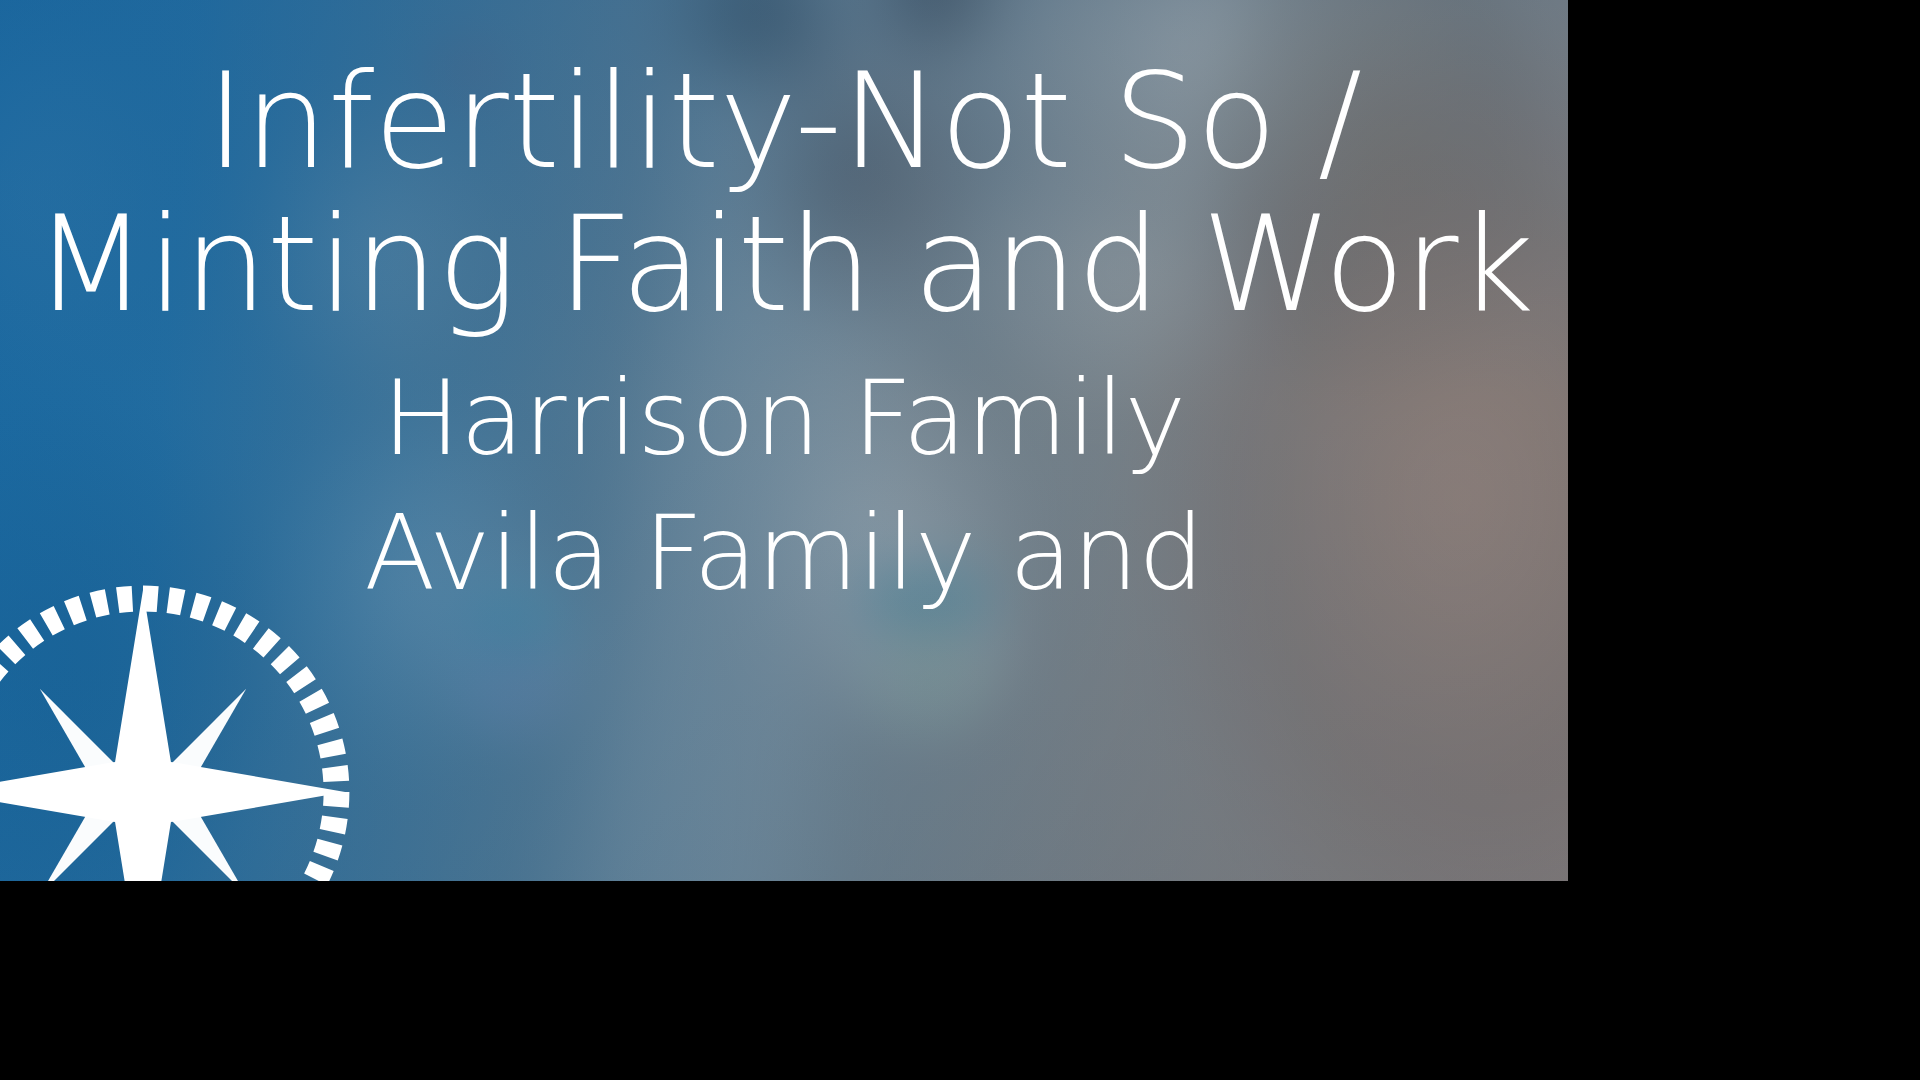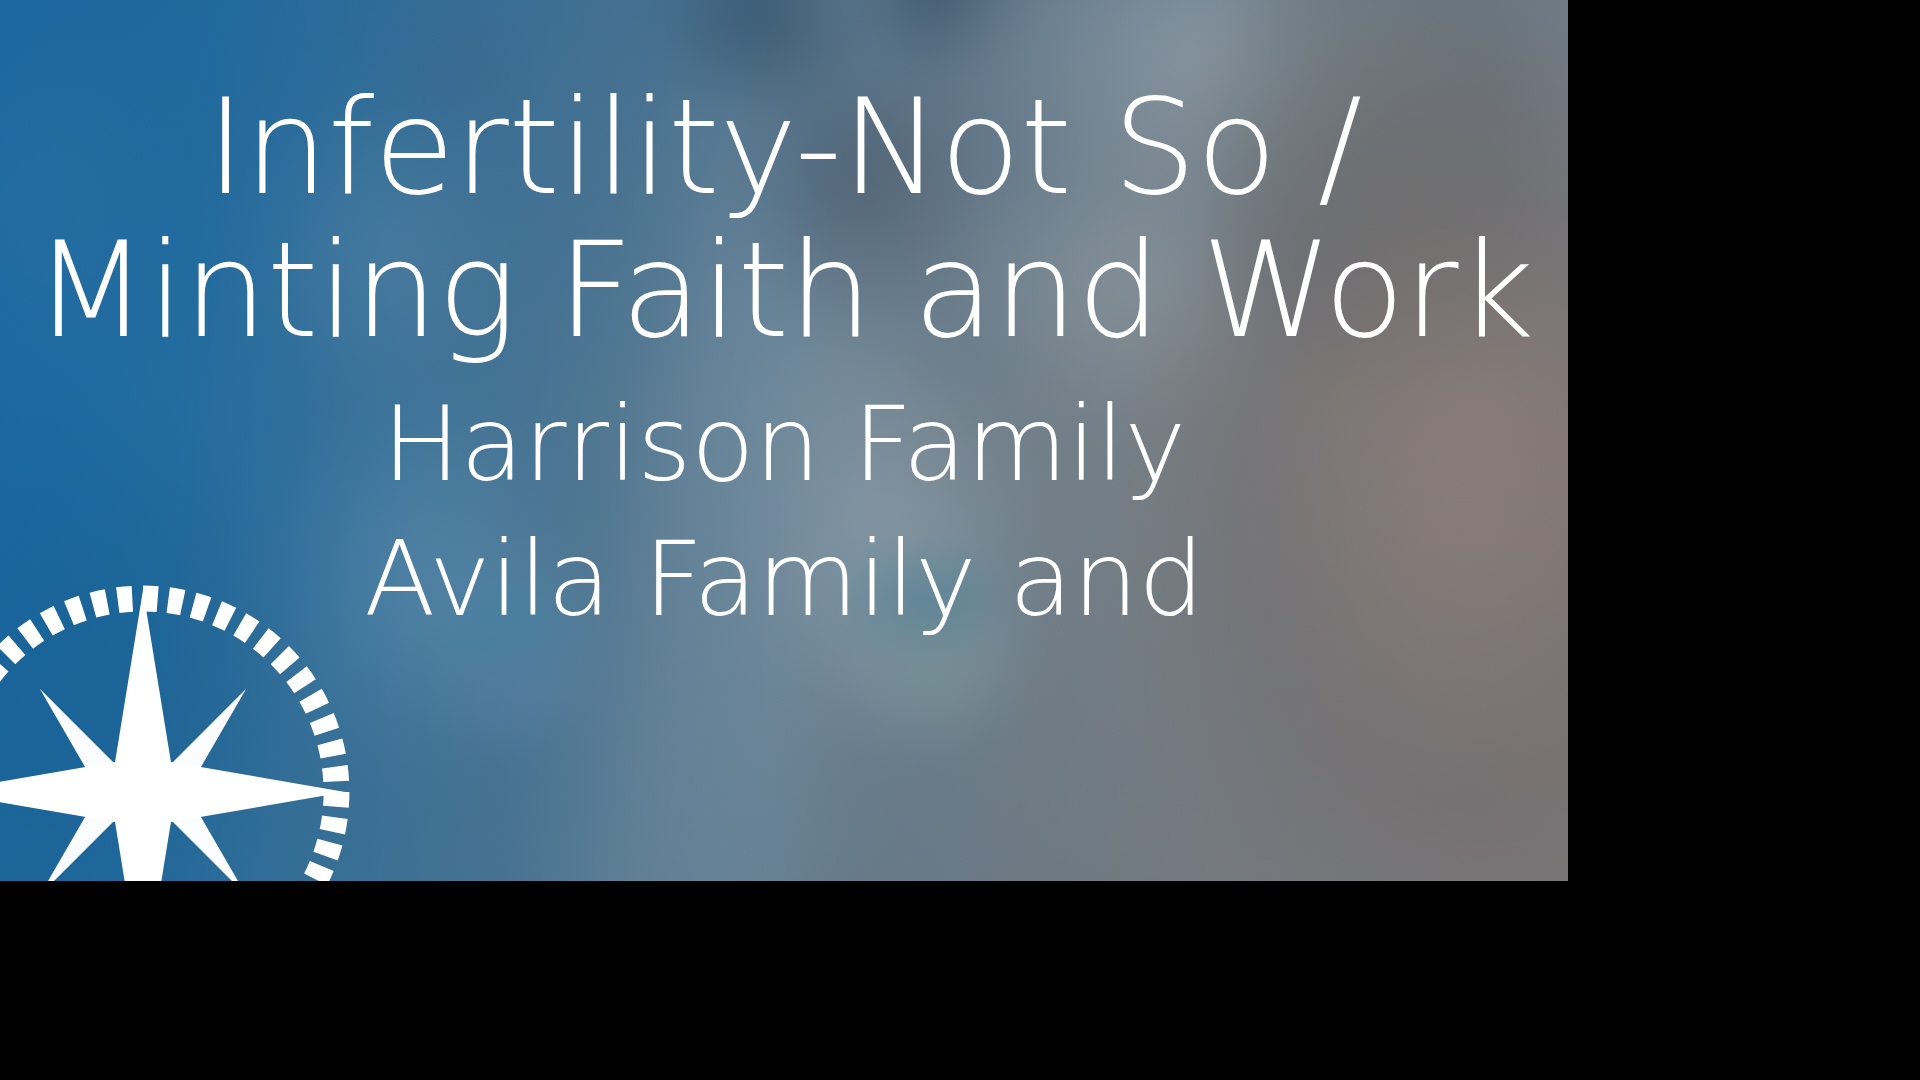--- a/index.html
+++ b/index.html
@@ -110,21 +110,21 @@
   }
 
   
   .text-block {
     position: absolute;
     inset: 0;
     display: flex;
     flex-direction: column;
     align-items: center;
     justify-content: flex-start;
-    padding-top: 76px;
+    padding-top: 50px;
     box-sizing: border-box;
     color: #ffffff;
   }
   .title {
     font-size: 132px;
     line-height: 1.08;
     font-weight: 300;
     letter-spacing: -0.5px;
     text-align: center;
     white-space: nowrap;

